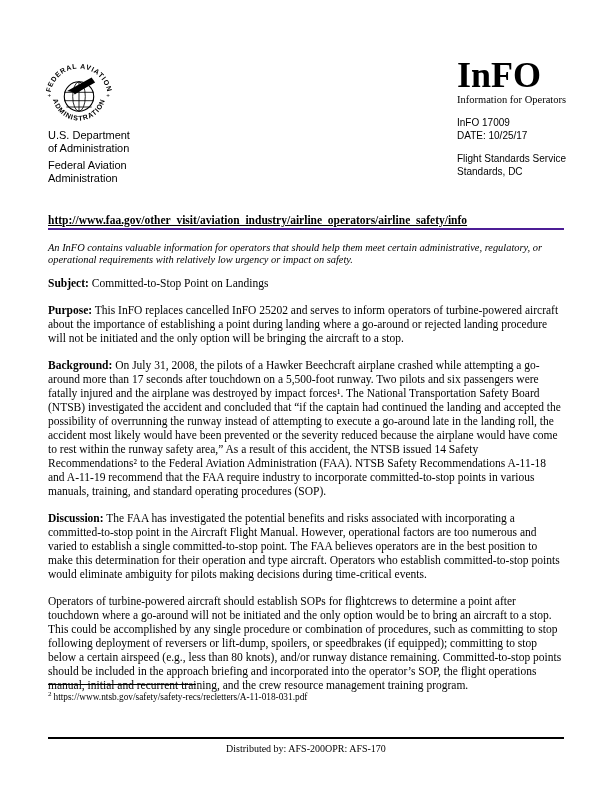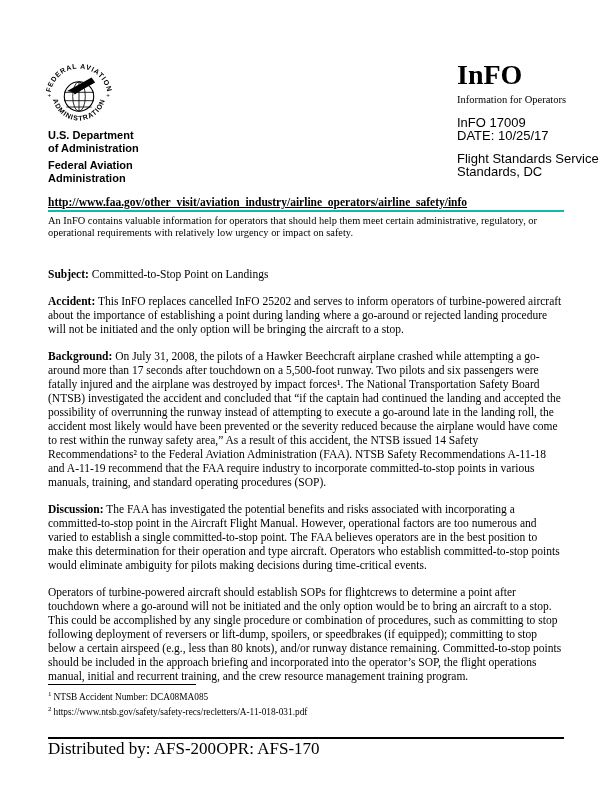--- a/index.html
+++ b/index.html
@@ -20,77 +20,79 @@
     left: 44px;
     top: 58px;
     width: 70px;
     height: 70px;
   }
   .dept-block {
     position: absolute;
     left: 48px;
     top: 129px;
     font-family: "Liberation Sans", sans-serif;
-    font-weight: bold;
+    font-weight: normal;
     font-size: 11px;
     line-height: 13px;
     color: #000;
   }
   .dept-group + .dept-group { margin-top: 4px; }
   .masthead {
     position: absolute;
     left: 457px;
     top: 60px;
     width: 130px;
     white-space: nowrap;
   }
   .masthead-title {
     font-family: "Liberation Serif", serif;
     font-weight: bold;
-    font-size: 28px;
+    font-size: 36px;
     line-height: 30px;
   }
   .masthead-subtitle {
     margin-top: 4px;
     font-family: "Liberation Serif", serif;
     font-size: 10.5px;
     line-height: 12px;
   }
   .masthead-meta {
     margin-top: 11px;
     font-family: "Liberation Sans", sans-serif;
-    font-size: 13px;
+    font-size: 10px;
     line-height: 12.5px;
   }
   
   .content {
     position: absolute;
     left: 48px;
     top: 196px;
     width: 516px;
   }
   .url-block {
     padding-bottom: 1px;
-    border-bottom: 2px solid #14b8a6;
+    border-bottom: 2px solid #4c1d95;
     font-weight: bold;
     font-size: 11.5px;
     line-height: 13px;
+    margin-top: 18px;
   }
   .url-link {
     color: #000;
     text-decoration: underline;
     cursor: pointer;
   }
   .doc-note {
-    margin-top: 3px;
+    margin-top: 12px;
+    font-style: italic;
     font-size: 10.4px;
     line-height: 11.8px;
   }
   .subject-line {
-    margin-top: 28px;
+    margin-top: 10px;
     font-size: 11.5px;
     line-height: 14px;
   }
   .para {
     margin-top: 13px;
     font-size: 11.5px;
     line-height: 14px;
     text-align: left;
   }
   .lead { font-weight: bold; }
@@ -113,22 +115,22 @@
   .footnote-link { color: #000; text-decoration: none; margin-top: 22px; }
   
   .doc-footer {
     position: absolute;
     left: 48px;
     top: 737px;
     width: 516px;
     border-top: 2px solid #000;
     padding-top: 3px;
     display: flex;
-    justify-content: flex-start;
-    font-size: 17px;
+    justify-content: center;
+    font-size: 10px;
     line-height: 13px;
   }
   .seal-arc-text {
     font-family: "Liberation Sans", sans-serif;
     font-weight: bold;
   }
 </style>
 </head>
 <body>
 
@@ -187,42 +189,39 @@
     <div class="url-block">
       <span class="url-link">http://www.faa.gov/other_visit/aviation_industry/airline_operators/airline_safety/info</span>
     </div>
     <div class="doc-note">An InFO contains valuable information for operators that should help them meet certain administrative, regulatory, or operational requirements with relatively low urgency or impact on safety.</div>
 
     <div class="subject-line">
       <span class="lead">Subject:</span><span> Committed-to-Stop Point on Landings</span>
     </div>
 
     <div class="para">
-      <span class="lead">Accident:</span><span> This InFO replaces cancelled InFO 25202 and serves to inform operators of turbine-powered aircraft about the importance of establishing a point during landing where a go-around or rejected landing procedure will not be initiated and the only option will be bringing the aircraft to a stop.</span>
+      <span class="lead">Purpose:</span><span> This InFO replaces cancelled InFO 25202 and serves to inform operators of turbine-powered aircraft about the importance of establishing a point during landing where a go-around or rejected landing procedure will not be initiated and the only option will be bringing the aircraft to a stop.</span>
     </div>
 
     <div class="para">
       <span class="lead">Background:</span><span> On July 31, 2008, the pilots of a Hawker Beechcraft airplane crashed while attempting a go-around more than 17 seconds after touchdown on a 5,500-foot runway. Two pilots and six passengers were fatally injured and the airplane was destroyed by impact forces¹. The National Transportation Safety Board (NTSB) investigated the accident and concluded that “if the captain had continued the landing and accepted the possibility of overrunning the runway instead of attempting to execute a go-around late in the landing roll, the accident most likely would have been prevented or the severity reduced because the airplane would have come to rest within the runway safety area,” As a result of this accident, the NTSB issued 14 Safety Recommendations² to the Federal Aviation Administration (FAA). NTSB Safety Recommendations A-11-18 and A-11-19 recommend that the FAA require industry to incorporate committed-to-stop points in various manuals, training, and standard operating procedures (SOP).</span>
     </div>
 
     <div class="para">
       <span class="lead">Discussion:</span><span> The FAA has investigated the potential benefits and risks associated with incorporating a committed-to-stop point in the Aircraft Flight Manual. However, operational factors are too numerous and varied to establish a single committed-to-stop point. The FAA believes operators are in the best position to make this determination for their operation and type aircraft. Operators who establish committed-to-stop points would eliminate ambiguity for pilots making decisions during time-critical events.</span>
     </div>
 
     <div class="para">
       <span>Operators of turbine-powered aircraft should establish SOPs for flightcrews to determine a point after touchdown where a go-around will not be initiated and the only option would be to bring an aircraft to a stop. This could be accomplished by any single procedure or combination of procedures, such as committing to stop following deployment of reversers or lift-dump, spoilers, or speedbrakes (if equipped); committing to stop below a certain airspeed (e.g., less than 80 knots), and/or runway distance remaining. Committed-to-stop points should be included in the approach briefing and incorporated into the operator’s SOP, the flight operations manual, initial and recurrent training, and the crew resource management training program.</span>
     </div>
   </div>
 
   <div class="footnotes">
     <hr class="footnote-rule">
     <div class="footnote">
-      <sup>1</sup><span>NTSB Accident Number: DCA08MA085</span>
-    </div>
-    <div class="footnote">
       <sup>2</sup><span class="footnote-link">https://www.ntsb.gov/safety/safety-recs/recletters/A-11-018-031.pdf</span>
     </div>
   </div>
 
   <div class="doc-footer">
     <span>Distributed by: AFS-200</span>
     <span>OPR: AFS-170</span>
   </div>
 
 </div>

